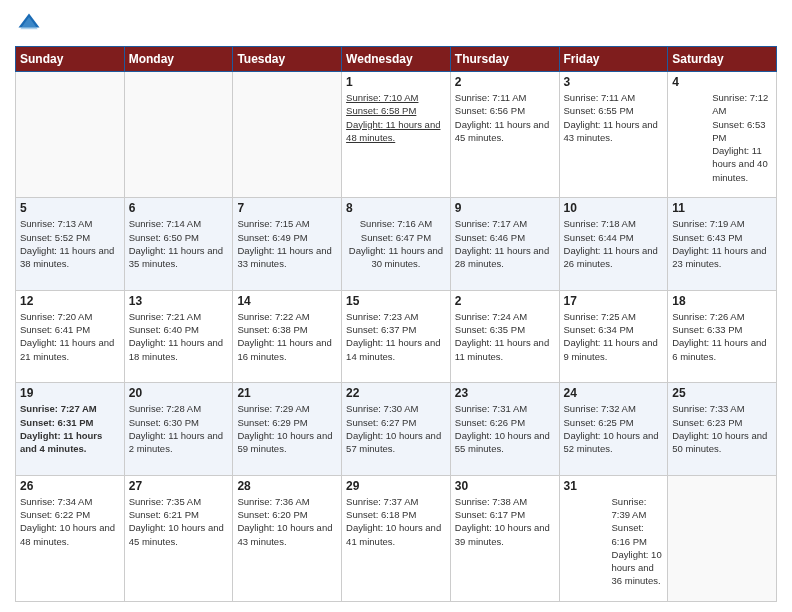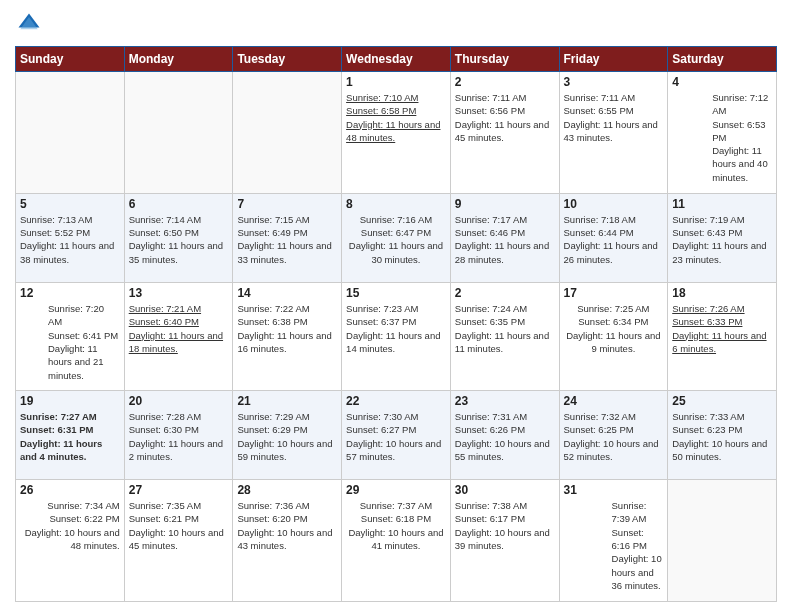--- a/index.html
+++ b/index.html
@@ -196,27 +196,27 @@
           <td>
             <div class="day-number">11</div>
             <div class="day-info" style="white-space: pre-line;">Sunrise: 7:19 AM
 Sunset: 6:43 PM
 Daylight: 11 hours and 23 minutes.</div>
           </td>
         </tr>
         <tr>
           <td>
             <div class="day-number">12</div>
-            <div class="day-info" style="white-space: pre-line; margin-left: 28px;">Sunrise: 7:20 AM
+            <div class="day-info" style="white-space: pre-line;">Sunrise: 7:20 AM
 Sunset: 6:41 PM
 Daylight: 11 hours and 21 minutes.</div>
           </td>
           <td>
             <div class="day-number">13</div>
-            <div class="day-info" style="white-space: pre-line; text-decoration: underline;">Sunrise: 7:21 AM
+            <div class="day-info" style="white-space: pre-line;">Sunrise: 7:21 AM
 Sunset: 6:40 PM
 Daylight: 11 hours and 18 minutes.</div>
           </td>
           <td>
             <div class="day-number">14</div>
             <div class="day-info" style="white-space: pre-line;">Sunrise: 7:22 AM
 Sunset: 6:38 PM
 Daylight: 11 hours and 16 minutes.</div>
           </td>
           <td>
@@ -226,27 +226,27 @@
 Daylight: 11 hours and 14 minutes.</div>
           </td>
           <td>
             <div class="day-number">2</div>
             <div class="day-info" style="white-space: pre-line;">Sunrise: 7:24 AM
 Sunset: 6:35 PM
 Daylight: 11 hours and 11 minutes.</div>
           </td>
           <td>
             <div class="day-number">17</div>
-            <div class="day-info" style="white-space: pre-line; text-align: center;">Sunrise: 7:25 AM
+            <div class="day-info" style="white-space: pre-line;">Sunrise: 7:25 AM
 Sunset: 6:34 PM
 Daylight: 11 hours and 9 minutes.</div>
           </td>
           <td>
             <div class="day-number">18</div>
-            <div class="day-info" style="white-space: pre-line; text-decoration: underline;">Sunrise: 7:26 AM
+            <div class="day-info" style="white-space: pre-line;">Sunrise: 7:26 AM
 Sunset: 6:33 PM
 Daylight: 11 hours and 6 minutes.</div>
           </td>
         </tr>
         <tr class="row-alt">
           <td>
             <div class="day-number">19</div>
             <div class="day-info" style="white-space: pre-line; font-weight: bold;">Sunrise: 7:27 AM
 Sunset: 6:31 PM
 Daylight: 11 hours and 4 minutes.</div>
@@ -284,39 +284,39 @@
           <td>
             <div class="day-number">25</div>
             <div class="day-info" style="white-space: pre-line;">Sunrise: 7:33 AM
 Sunset: 6:23 PM
 Daylight: 10 hours and 50 minutes.</div>
           </td>
         </tr>
         <tr>
           <td>
             <div class="day-number">26</div>
-            <div class="day-info" style="white-space: pre-line; text-align: right;">Sunrise: 7:34 AM
+            <div class="day-info" style="white-space: pre-line;">Sunrise: 7:34 AM
 Sunset: 6:22 PM
 Daylight: 10 hours and 48 minutes.</div>
           </td>
           <td>
             <div class="day-number">27</div>
             <div class="day-info" style="white-space: pre-line;">Sunrise: 7:35 AM
 Sunset: 6:21 PM
 Daylight: 10 hours and 45 minutes.</div>
           </td>
           <td>
             <div class="day-number">28</div>
             <div class="day-info" style="white-space: pre-line;">Sunrise: 7:36 AM
 Sunset: 6:20 PM
 Daylight: 10 hours and 43 minutes.</div>
           </td>
           <td>
             <div class="day-number">29</div>
-            <div class="day-info" style="white-space: pre-line; text-align: center;">Sunrise: 7:37 AM
+            <div class="day-info" style="white-space: pre-line;">Sunrise: 7:37 AM
 Sunset: 6:18 PM
 Daylight: 10 hours and 41 minutes.</div>
           </td>
           <td>
             <div class="day-number">30</div>
             <div class="day-info" style="white-space: pre-line;">Sunrise: 7:38 AM
 Sunset: 6:17 PM
 Daylight: 10 hours and 39 minutes.</div>
           </td>
           <td>

